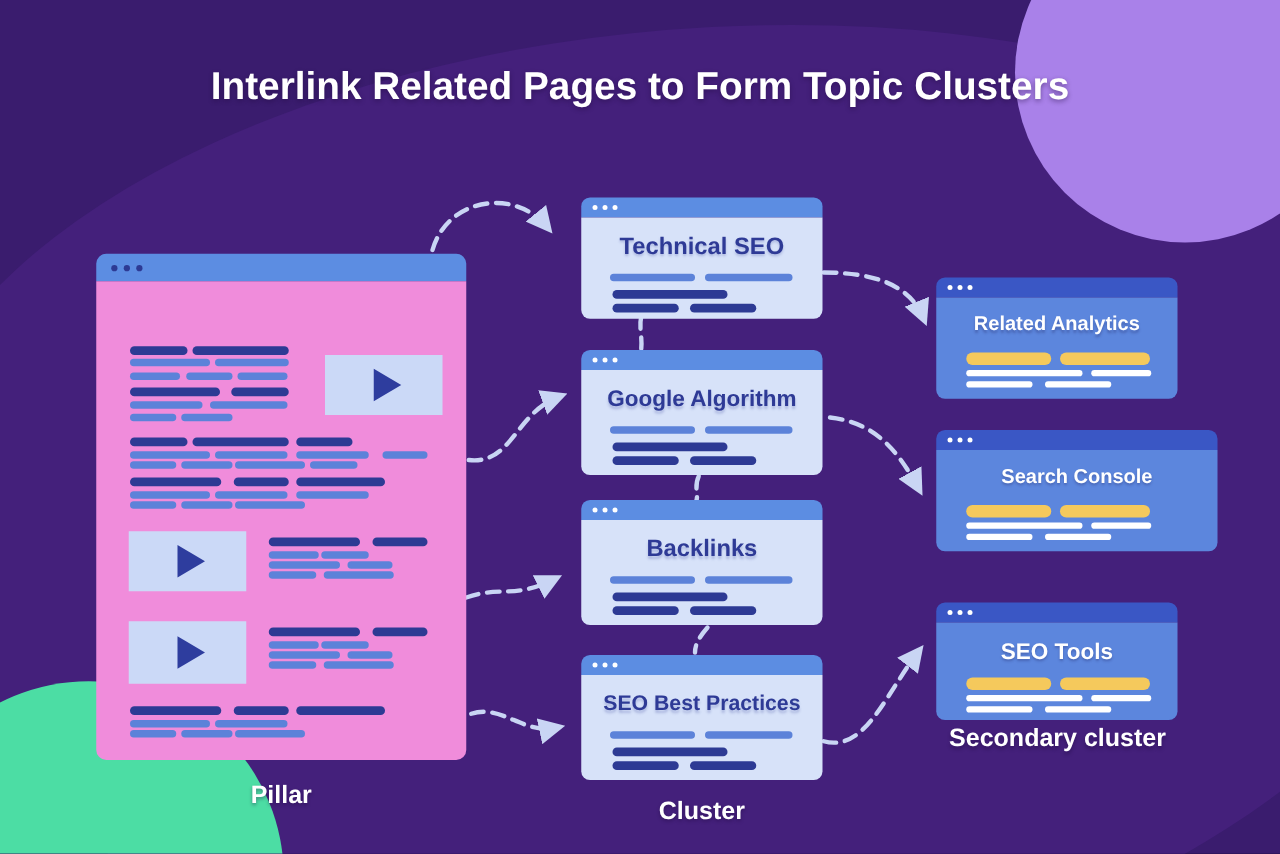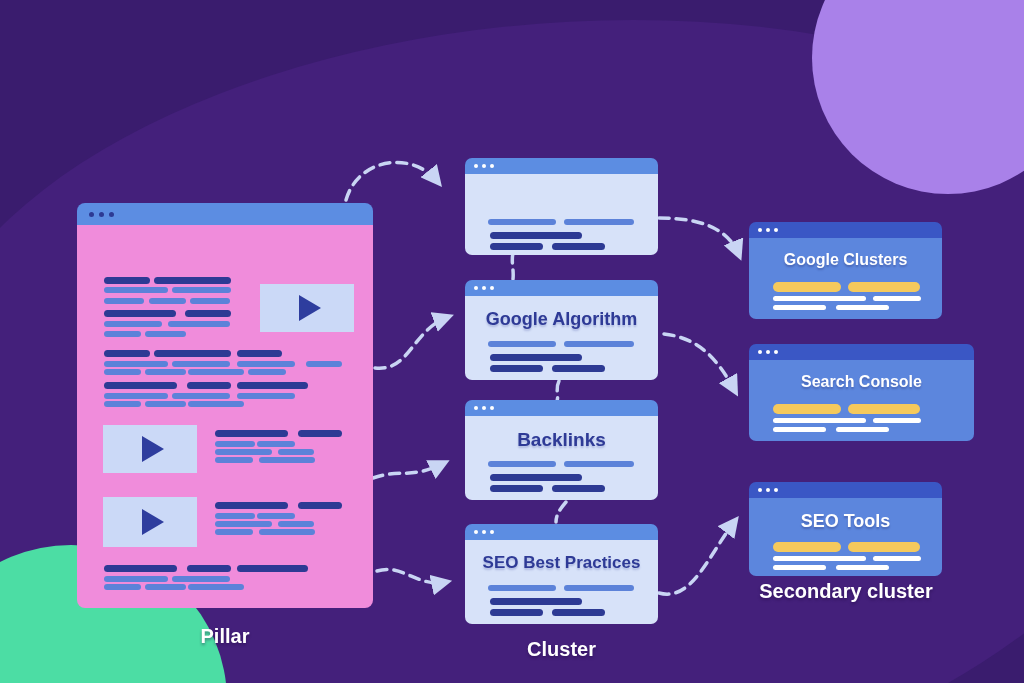--- a/index.html
+++ b/index.html
@@ -77,20 +77,21 @@
 </style>
 </head>
 <body>
 
 <div class="canvas">
 
   <div class="bg-light"></div>
   <div class="circle-tr"></div>
   <div class="circle-bl"></div>
 
+  <div class="main-title">Interlink Related Pages to Form Topic Clusters</div>
 
   <svg class="arrows" width="1024" height="683">
     <defs>
       <marker id="ah" viewBox="0 0 10 10" refX="7" refY="5" markerWidth="6" markerHeight="6" orient="auto-start-reverse">
         <path d="M0,0 L10,5 L0,10 Z" fill="#C9D5F4"></path>
       </marker>
     </defs>
     <path class="arrow-path" d="M346,200 C358,158 412,150 438,182" marker-end="url(#ah)"></path>
     <path class="arrow-path" d="M375,368 C410,372 412,330 448,317" marker-end="url(#ah)"></path>
     <path class="arrow-path" d="M373,478 C402,468 410,480 444,463" marker-end="url(#ah)"></path>
@@ -179,20 +180,21 @@
       </div>
   </div>
 
   <div class="window cluster" style="left:465px;top:158px;width:193px;height:97px;">
     <div class="titlebar tb-blue">
       <span class="dot"></span>
         <span class="dot"></span>
         <span class="dot"></span>
     </div>
     <div class="body body-light">
+      <div class="win-title">Technical SEO</div>
     <div class="bar bar-blue" style="left: 23px; top: 45px; width: 68px; background: rgb(92, 130, 217);"></div>
         <div class="bar bar-blue" style="left: 99px; top: 45px; width: 70px; background: rgb(92, 130, 217);"></div>
         <div class="bar bar-navy" style="left: 25px; top: 58px; width: 92px; background: rgb(45, 58, 148);"></div>
         <div class="bar bar-navy" style="left: 25px; top: 69px; width: 53px; background: rgb(45, 58, 148);"></div>
         <div class="bar bar-navy" style="left: 87px; top: 69px; width: 53px; background: rgb(45, 58, 148);"></div>
       </div>
   </div>
 
   <div class="window cluster" style="left:465px;top:280px;width:193px;height:100px;">
     <div class="titlebar tb-blue">
@@ -242,21 +244,21 @@
       </div>
   </div>
 
   <div class="window secondary" style="left:749px;top:222px;width:193px;height:97px;">
     <div class="titlebar tb-deep">
       <span class="dot"></span>
         <span class="dot"></span>
         <span class="dot"></span>
     </div>
     <div class="body body-mid">
-      <div class="win-title">Google Clusters</div>
+      <div class="win-title">Related Analytics</div>
     <div class="bar bar-yellow" style="left: 24px; top: 44px; width: 68px; background: rgb(245, 201, 92);"></div>
         <div class="bar bar-yellow" style="left: 99px; top: 44px; width: 72px; background: rgb(245, 201, 92);"></div>
         <div class="bar bar-white" style="left: 24px; top: 58px; width: 93px; background: rgb(255, 255, 255);"></div>
         <div class="bar bar-white" style="left: 124px; top: 58px; width: 48px; background: rgb(255, 255, 255);"></div>
         <div class="bar bar-white" style="left: 24px; top: 67px; width: 53px; background: rgb(255, 255, 255);"></div>
         <div class="bar bar-white" style="left: 87px; top: 67px; width: 53px; background: rgb(255, 255, 255);"></div>
       </div>
   </div>
 
   <div class="window secondary" style="left:749px;top:344px;width:225px;height:97px;">

